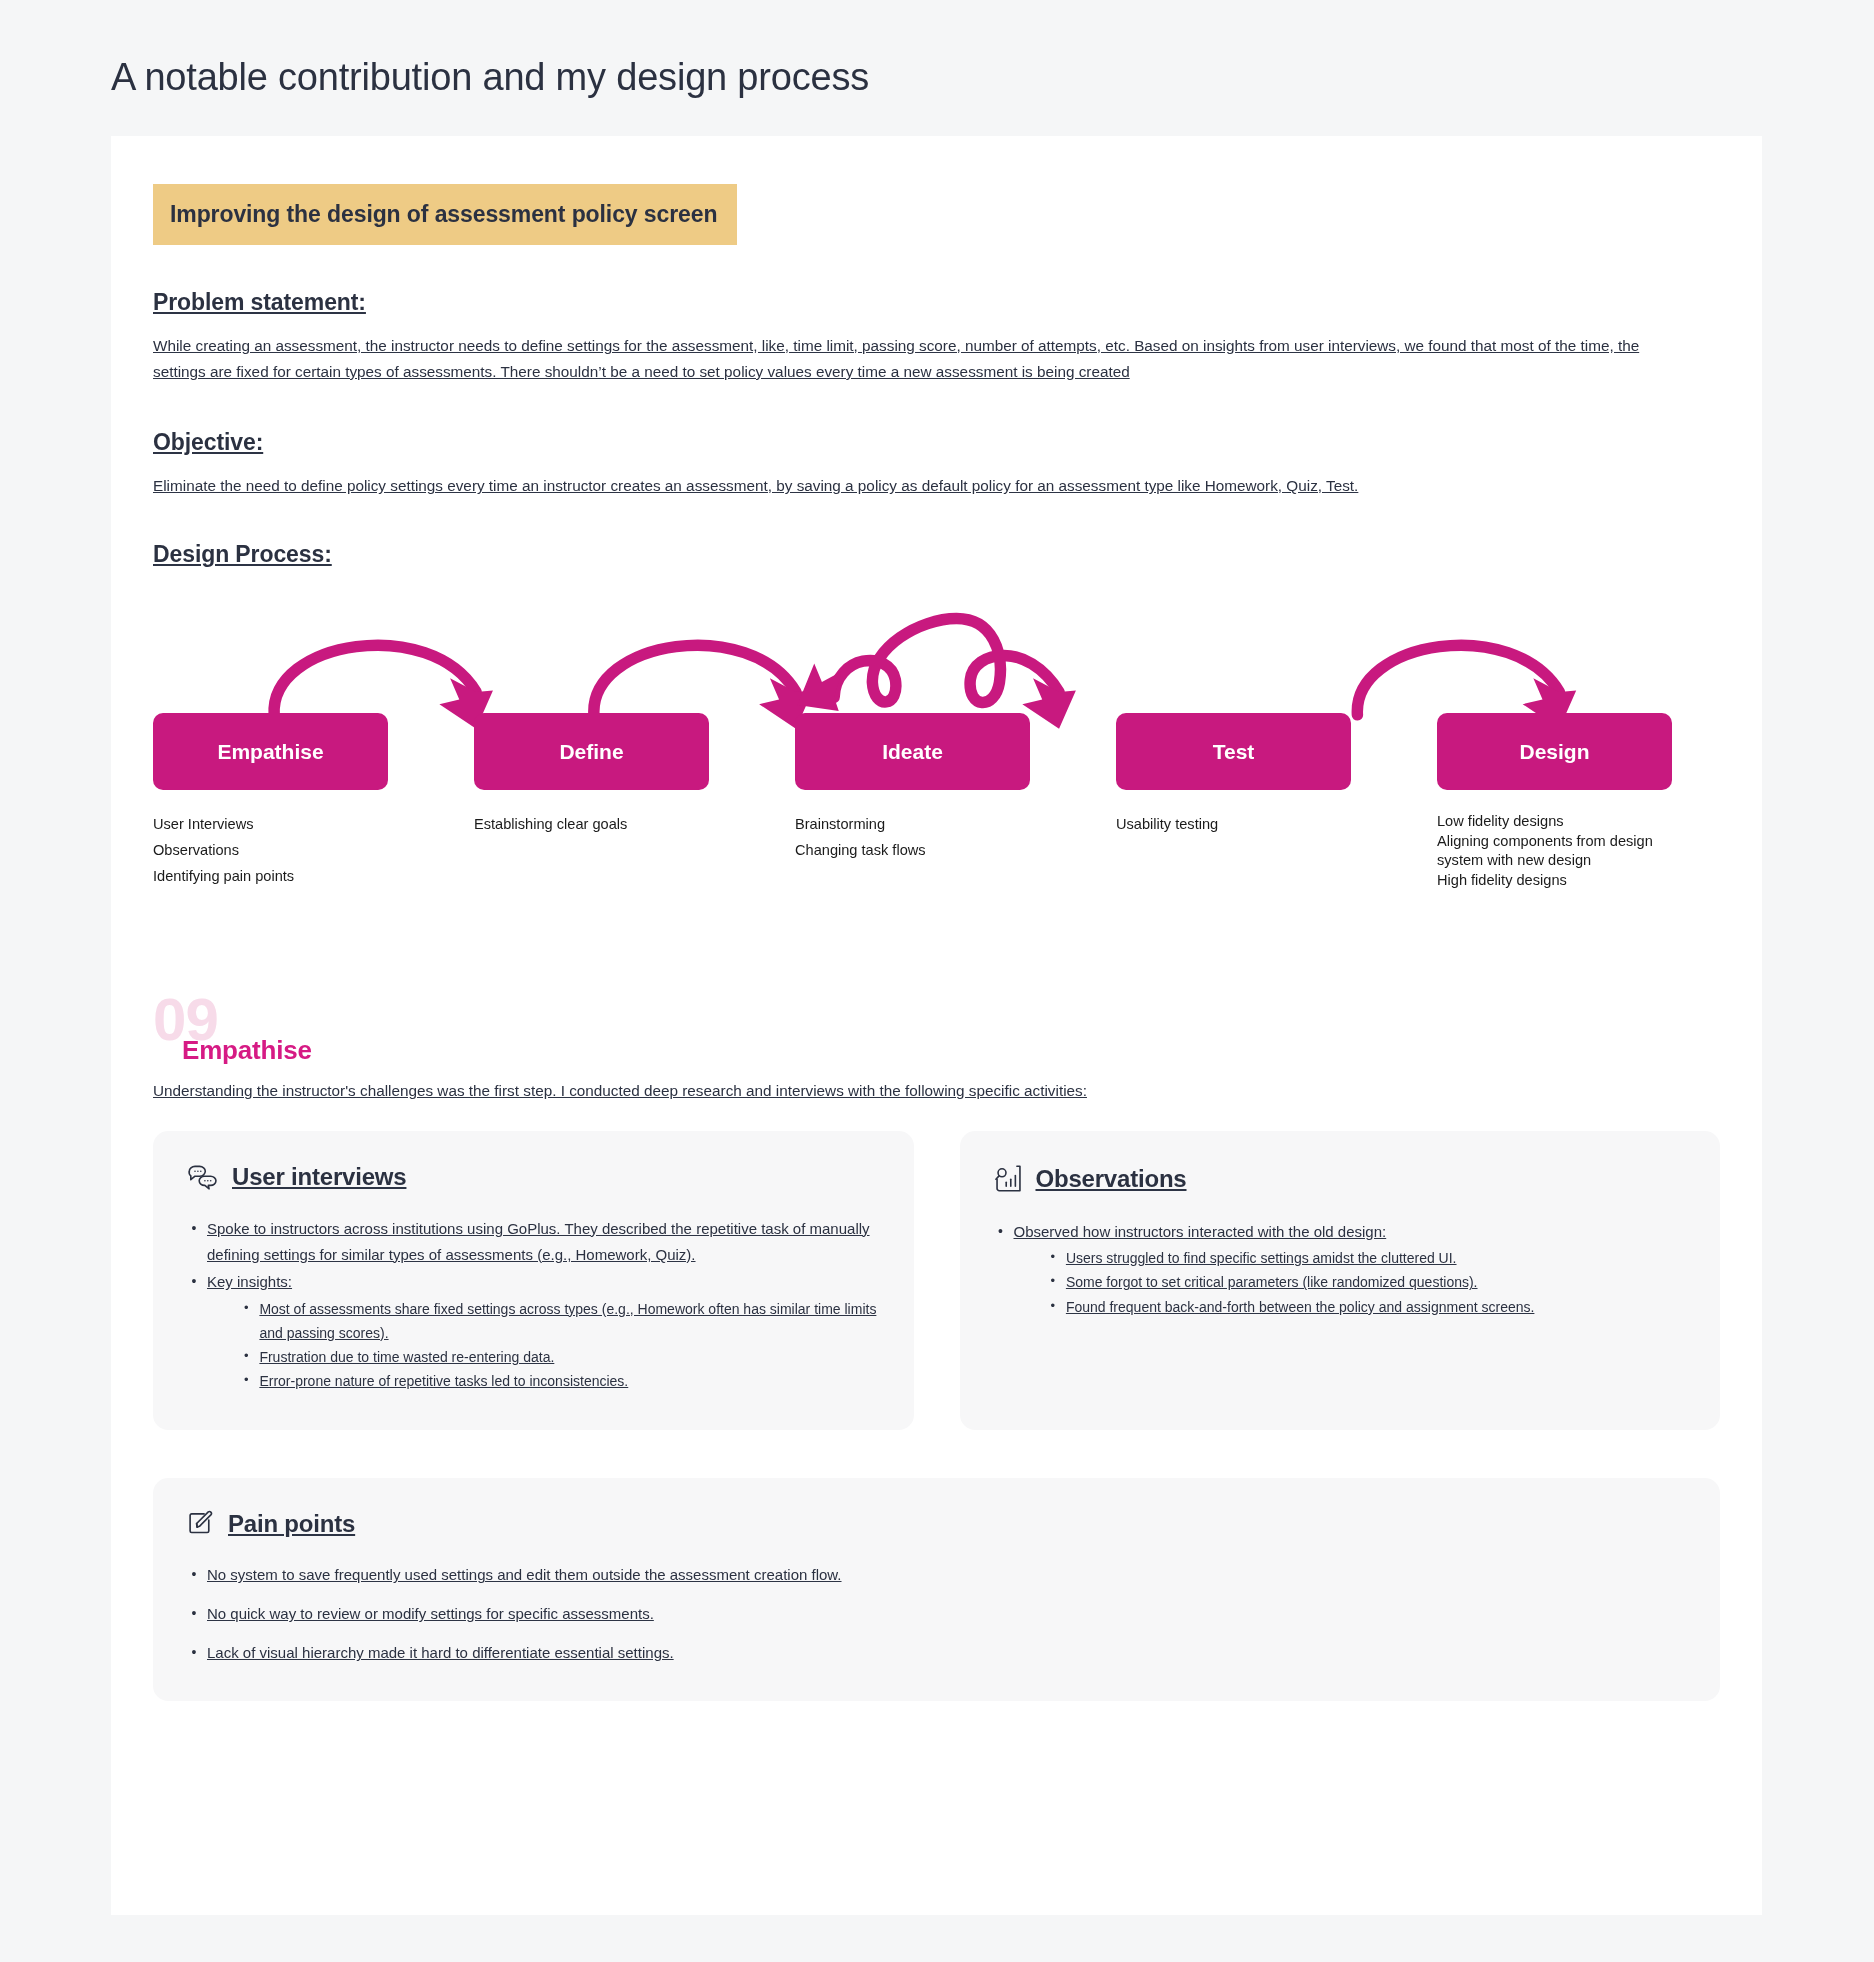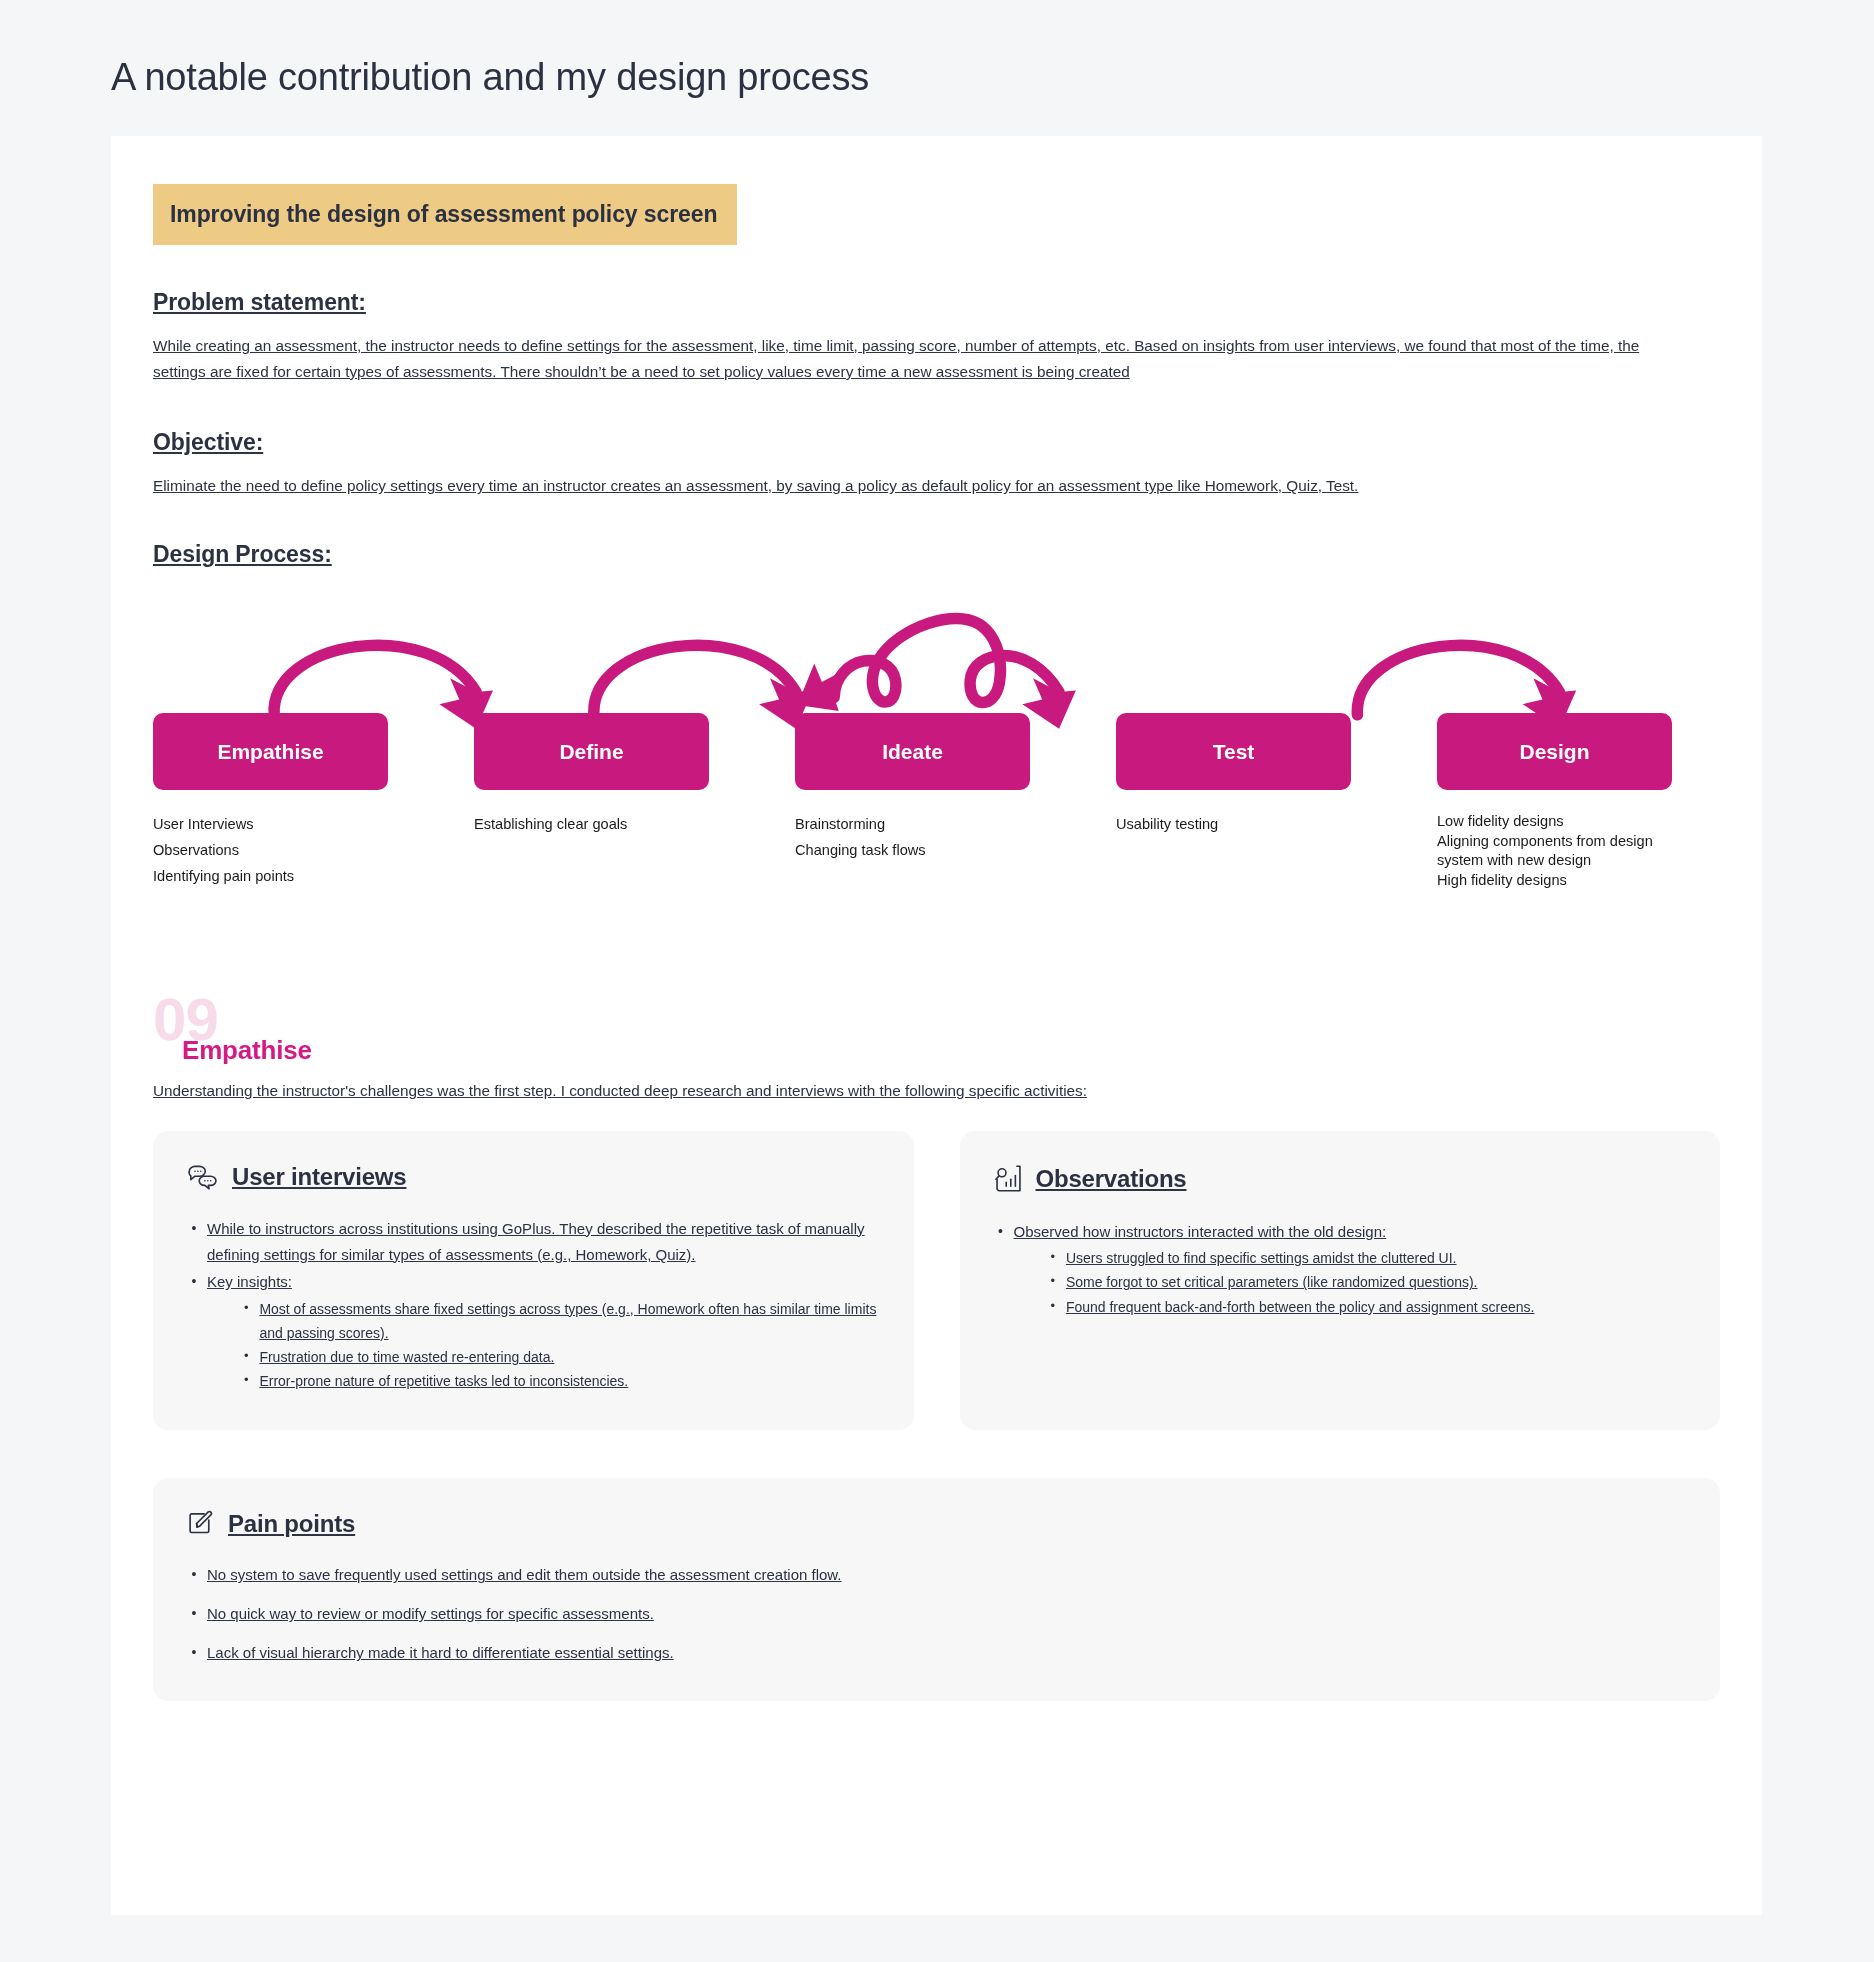--- a/index.html
+++ b/index.html
@@ -298,21 +298,21 @@
               <path d="M16 22 a7 6 0 0 1 7 -6 h8 a7 6 0 0 1 7 6 a7 6 0 0 1 -7 6 h-3 l1 4.5 l-5.5 -4.5 h-0.5 a7 6 0 0 1 -7 -6z"></path>
               <circle cx="23.5" cy="22" r="1.05" fill="#2b3141" stroke="none"></circle>
               <circle cx="27.3" cy="22" r="1.05" fill="#2b3141" stroke="none"></circle>
               <circle cx="31.1" cy="22" r="1.05" fill="#2b3141" stroke="none"></circle>
             </svg>
           </span>
           <span class="card-title">User interviews</span>
         </div>
         <ul class="bullets">
           <li>
-            <span>While to instructors across institutions using GoPlus. They described the repetitive task of manually defining settings for similar types of assessments (e.g., Homework, Quiz).</span>
+            <span>Spoke to instructors across institutions using GoPlus. They described the repetitive task of manually defining settings for similar types of assessments (e.g., Homework, Quiz).</span>
           </li>
           <li>
             <span>Key insights:</span>
             <ul>
               <li>Most of assessments share fixed settings across types (e.g., Homework often has similar time limits and passing scores).</li>
               <li>Frustration due to time wasted re-entering data.</li>
               <li>Error-prone nature of repetitive tasks led to inconsistencies.</li>
             </ul>
           </li>
         </ul>

